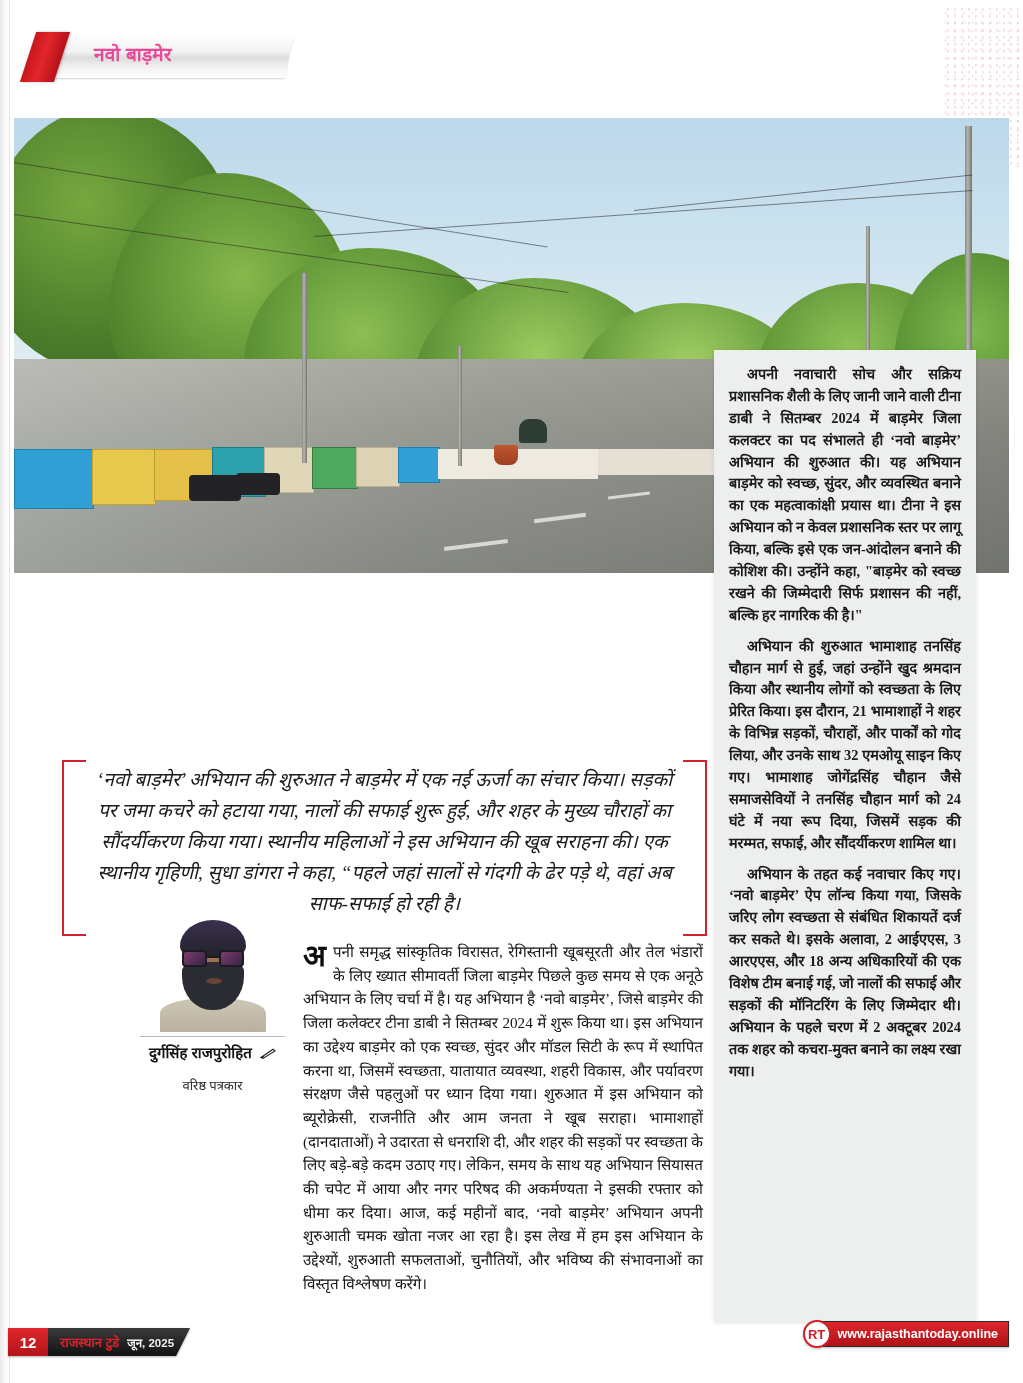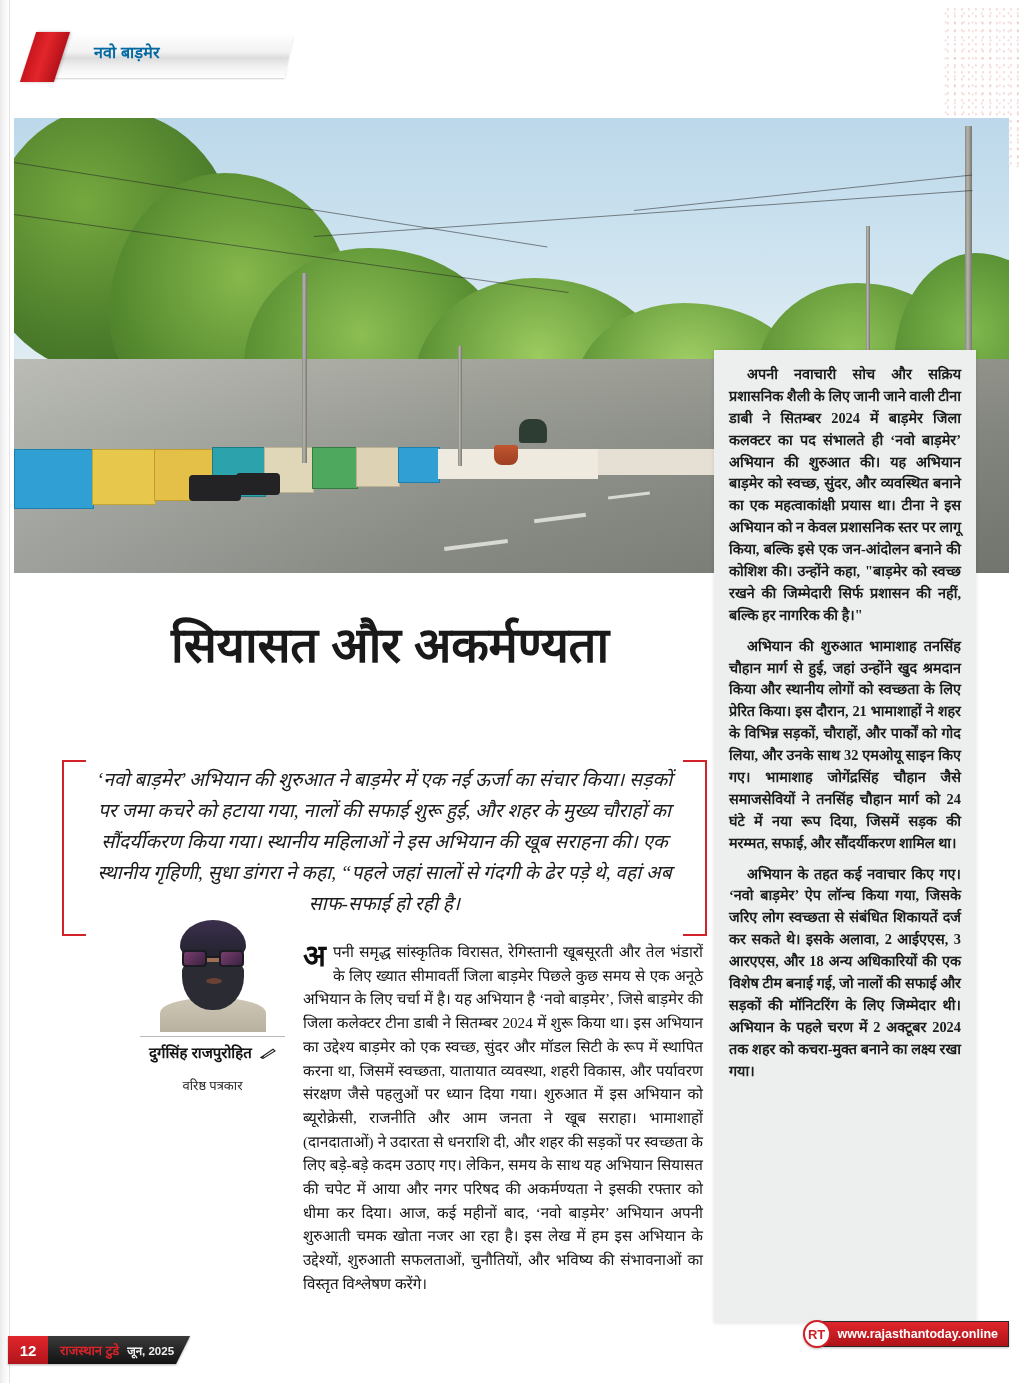--- a/index.html
+++ b/index.html
@@ -62,22 +62,22 @@
     width: 34px; height: 50px;
     background: linear-gradient(to right, #c8161d 0%, #e2262b 45%, #b5111a 100%);
     transform: skewX(-18deg);
     box-shadow: 1px 0 3px rgba(0,0,0,.25);
   }
   .tab-label {
     position: absolute;
     left: 78px; top: 9px;
     font-family: "Liberation Sans", "DejaVu Sans", sans-serif;
     font-weight: bold;
-    font-size: 16px;
-    color: #0369a1;
+    font-size: 19px;
+    color: #ec4899;
     letter-spacing: .2px;
     white-space: nowrap;
   }
 
   
   .photo {
     position: absolute;
     left: 14px; top: 118px;
     width: 995px; height: 455px;
     overflow: hidden;
@@ -324,21 +324,21 @@
     font-weight: bold;
     font-size: 30px;
     line-height: 0.95;
     margin: 2px 7px 0 0;
     color: #0e0e0e;
   }
 
   
   .footer { position: absolute; left: 0; top: 1320px; width: 1023px; height: 34px; }
   .fl {
-    position: absolute; left: 8px; top: 16px;
+    position: absolute; left: 8px; top: 8px;
     height: 28px; display: flex; align-items: stretch;
     filter: drop-shadow(0 1px 1px rgba(0,0,0,.3));
   }
   .fl-page {
     background: linear-gradient(to bottom, #e0262c, #b2151b);
     color: #fff;
     font-family: "Liberation Sans", "DejaVu Sans", sans-serif;
     font-weight: bold; font-size: 15px;
     display: flex; align-items: center; justify-content: center;
     width: 40px;
@@ -461,21 +461,21 @@
     <div class="signboard" style="left:888px;top:252px;width:22px;height:12px;background:#2f7a45;"></div>
   </div>
 
   <aside class="sidebar">
     <p>अपनी नवाचारी सोच और सक्रिय प्रशासनिक शैली के लिए जानी जाने वाली टीना डाबी ने सितम्बर 2024 में बाड़मेर जिला कलक्टर का पद संभालते ही ‘नवो बाड़मेर’ अभियान की शुरुआत की। यह अभियान बाड़मेर को स्वच्छ, सुंदर, और व्यवस्थित बनाने का एक महत्वाकांक्षी प्रयास था। टीना ने इस अभियान को न केवल प्रशासनिक स्तर पर लागू किया, बल्कि इसे एक जन-आंदोलन बनाने की कोशिश की। उन्होंने कहा, "बाड़मेर को स्वच्छ रखने की जिम्मेदारी सिर्फ प्रशासन की नहीं, बल्कि हर नागरिक की है।"</p>
     <p>अभियान की शुरुआत भामाशाह तनसिंह चौहान मार्ग से हुई, जहां उन्होंने खुद श्रमदान किया और स्थानीय लोगों को स्वच्छता के लिए प्रेरित किया। इस दौरान, 21 भामाशाहों ने शहर के विभिन्न सड़कों, चौराहों, और पार्कों को गोद लिया, और उनके साथ 32 एमओयू साइन किए गए। भामाशाह जोगेंद्रसिंह चौहान जैसे समाजसेवियों ने तनसिंह चौहान मार्ग को 24 घंटे में नया रूप दिया, जिसमें सड़क की मरम्मत, सफाई, और सौंदर्यीकरण शामिल था।</p>
     <p>अभियान के तहत कई नवाचार किए गए। ‘नवो बाड़मेर’ ऐप लॉन्च किया गया, जिसके जरिए लोग स्वच्छता से संबंधित शिकायतें दर्ज कर सकते थे। इसके अलावा, 2 आईएएस, 3 आरएएस, और 18 अन्य अधिकारियों की एक विशेष टीम बनाई गई, जो नालों की सफाई और सड़कों की मॉनिटरिंग के लिए जिम्मेदार थी। अभियान के पहले चरण में 2 अक्टूबर 2024 तक शहर को कचरा-मुक्त बनाने का लक्ष्य रखा गया।</p>
   </aside>
 
   <h1 class="headline">
-    <span>सियासत और अकर्मण्यता</span><br>
+    <br>
   </h1>
 
   <div class="quote-wrap">
     <div class="br-l"></div>
     <div class="br-r"></div>
     <div class="quote-text">‘नवो बाड़मेर’ अभियान की शुरुआत ने बाड़मेर में एक नई ऊर्जा का संचार किया। सड़कों पर जमा कचरे को हटाया गया, नालों की सफाई शुरू हुई, और शहर के मुख्य चौराहों का सौंदर्यीकरण किया गया। स्थानीय महिलाओं ने इस अभियान की खूब सराहना की। एक स्थानीय गृहिणी, सुधा डांगरा ने कहा, “पहले जहां सालों से गंदगी के ढेर पड़े थे, वहां अब साफ-सफाई हो रही है।</div>
   </div>
 
   <div class="author">
     <div class="author-photo">

